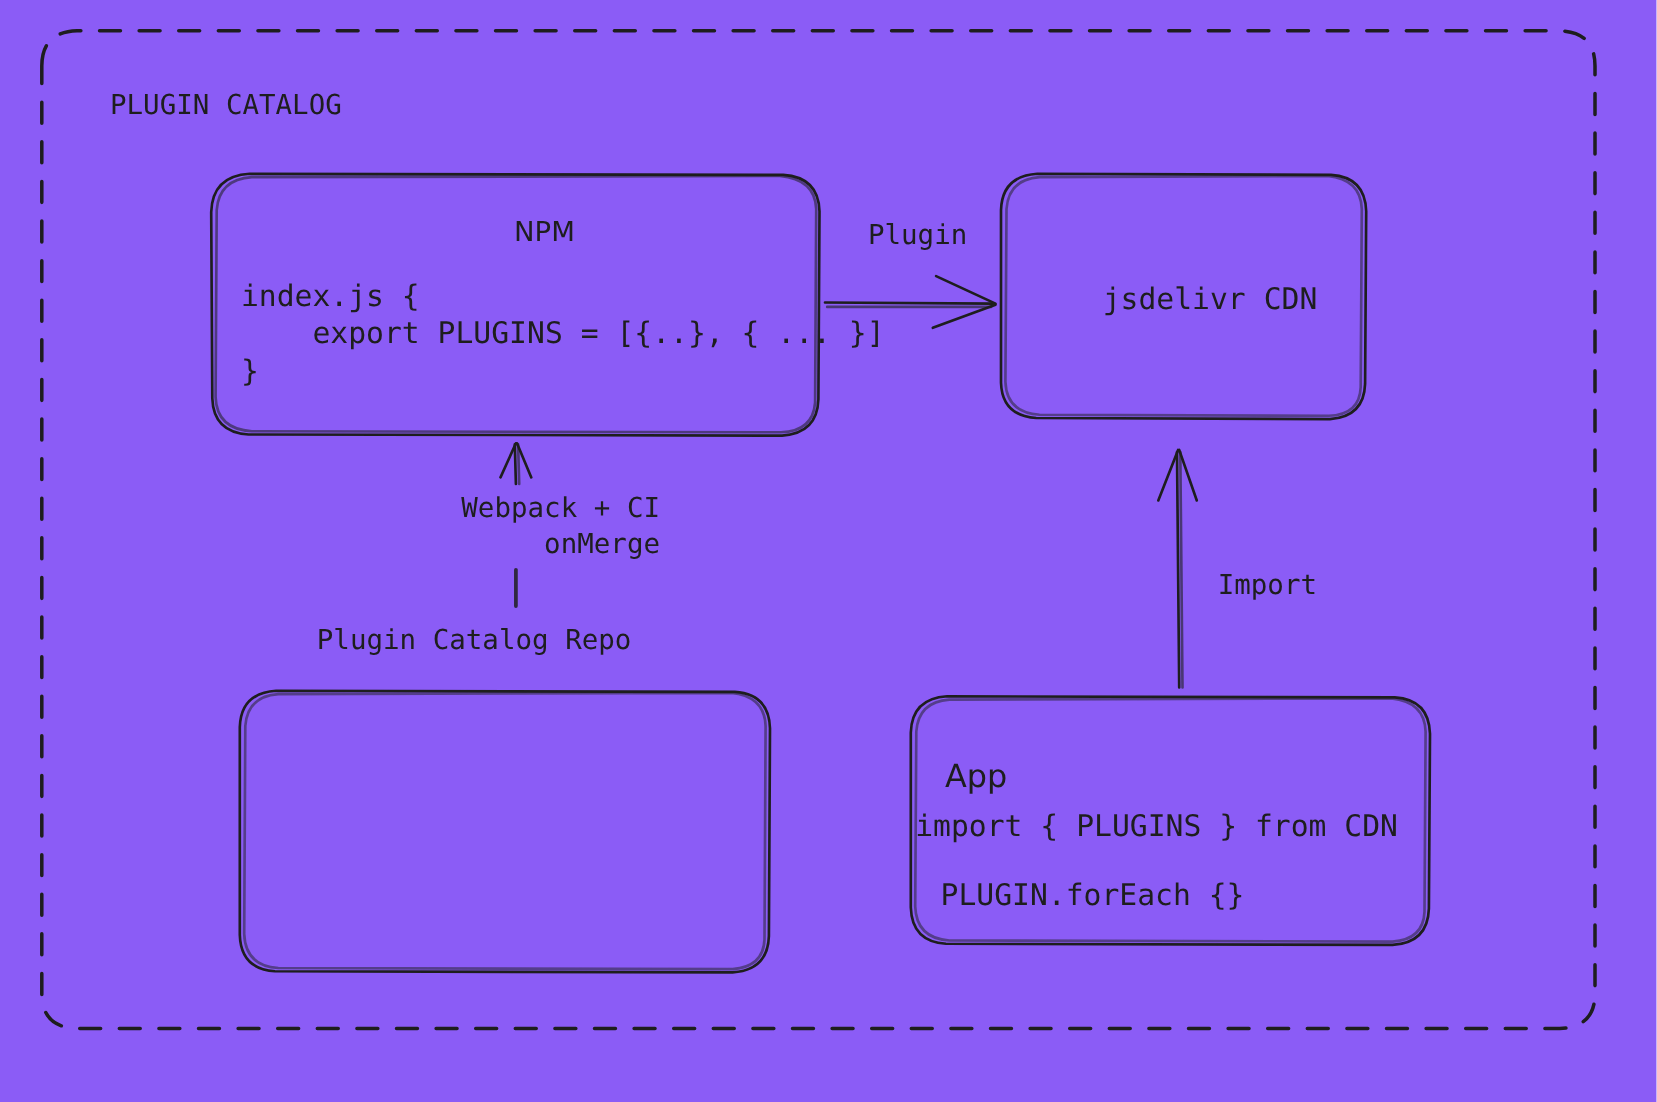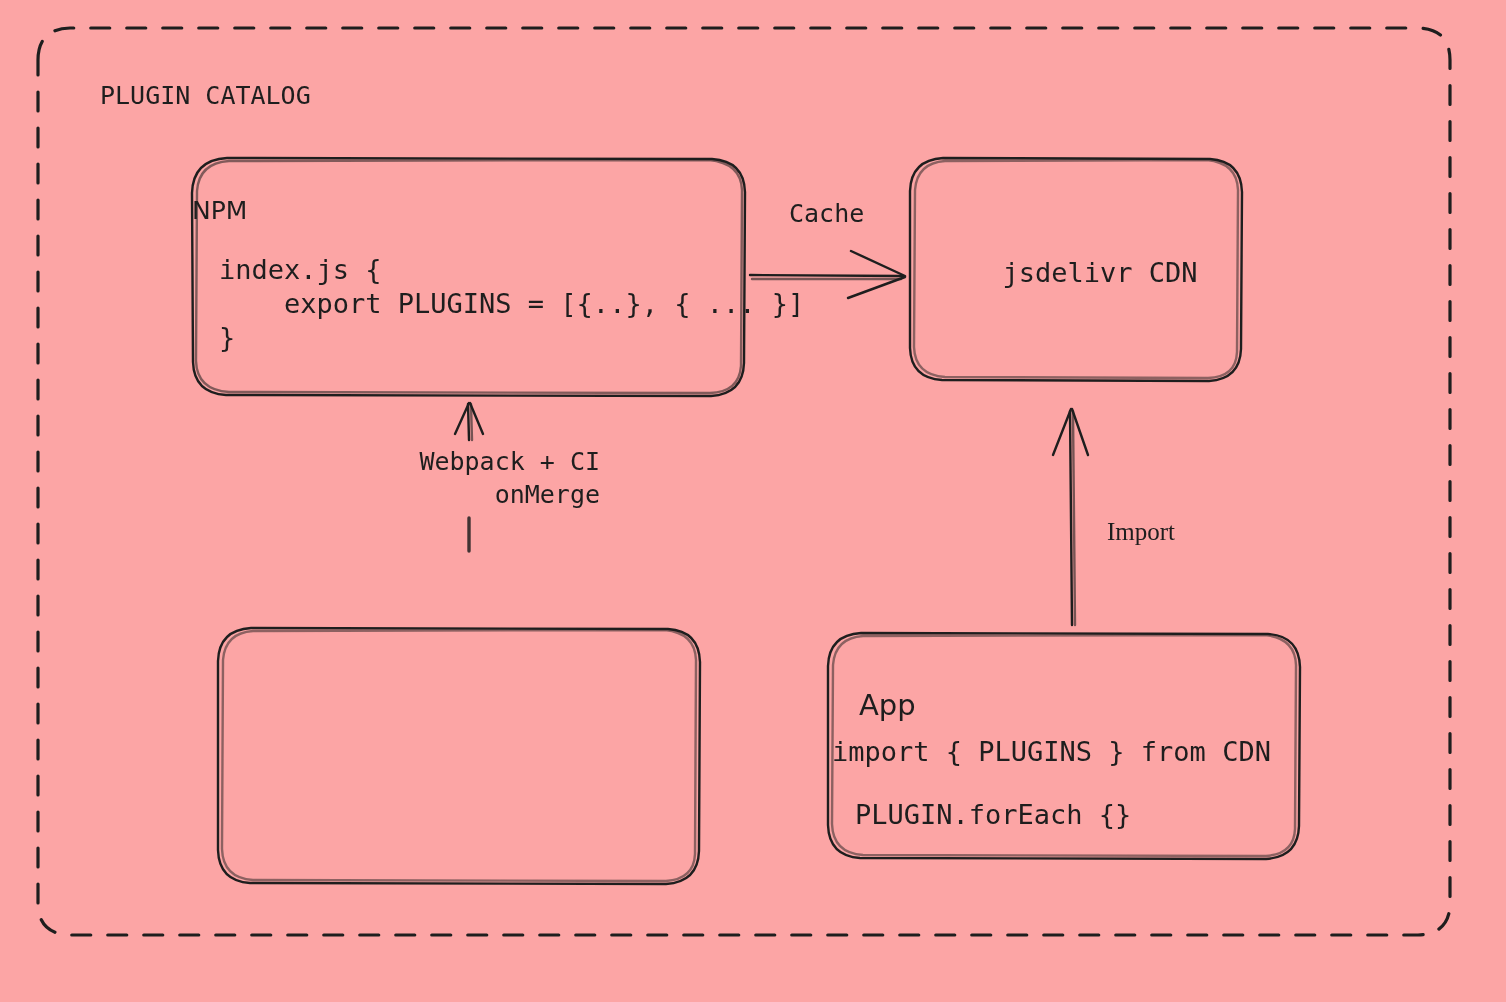--- a/index.html
+++ b/index.html
@@ -4,21 +4,21 @@
 <style>
   html, body {
     margin: 0;
     padding: 0;
     background: #ffffff;
   }
   #canvas {
     position: relative;
     width: 1506px;
     height: 1002px;
-    background: #fca5a5;
+    background: #8b5cf6;
     overflow: hidden;
     font-family: "DejaVu Sans Mono", "Liberation Mono", monospace;
     color: #1e1e1e;
   }
   .svg-layer {
     position: absolute;
     left: 0;
     top: 0;
     width: 1506px;
     height: 1002px;
@@ -43,21 +43,21 @@
     top: 80px;
     font-size: 25px;
     line-height: 32px;
   }
 
   
   #npm-title {
     left: 192px;
     top: 195px;
     width: 606px;
-    text-align: left;
+    text-align: center;
     font-size: 25px;
     line-height: 31px;
   }
   #npm-code {
     left: 219px;
     top: 253px;
     font-size: 27px;
     line-height: 34px;
   }
 
@@ -84,21 +84,20 @@
     width: 260px;
     text-align: right;
     font-size: 25px;
     line-height: 33px;
   }
   #import-label {
     left: 1107px;
     top: 516px;
     font-size: 25px;
     line-height: 31px;
-    font-family: Liberation Serif, serif;
   }
 
   
   #repo-title {
     left: 288px;
     top: 566px;
     font-size: 25px;
     line-height: 32px;
   }
   #repo-files {
@@ -189,27 +188,28 @@
   <div class="lbl mono" id="group-title">PLUGIN CATALOG</div>
 
   <div class="lbl sans" id="npm-title">NPM</div>
 
   <div class="lbl mono" id="npm-code">index.js {
     export PLUGINS = [{..}, { ... }]
 }</div>
 
   <div class="lbl mono" id="cdn-title">jsdelivr CDN</div>
 
-  <div class="lbl mono" id="cache-label">Cache</div>
+  <div class="lbl mono" id="cache-label">Plugin</div>
 
   <div class="lbl mono" id="build-label">Webpack + CI
 onMerge</div>
 
   <div class="lbl mono" id="import-label">Import</div>
 
+  <div class="lbl mono" id="repo-title">Plugin Catalog Repo</div>
 
 
   <div class="lbl sans" id="app-title">App</div>
 
   <div class="lbl mono" id="app-code-1">import { PLUGINS } from CDN</div>
 
   <div class="lbl mono" id="app-code-2">PLUGIN.forEach {}</div>
 
 </div>
 

